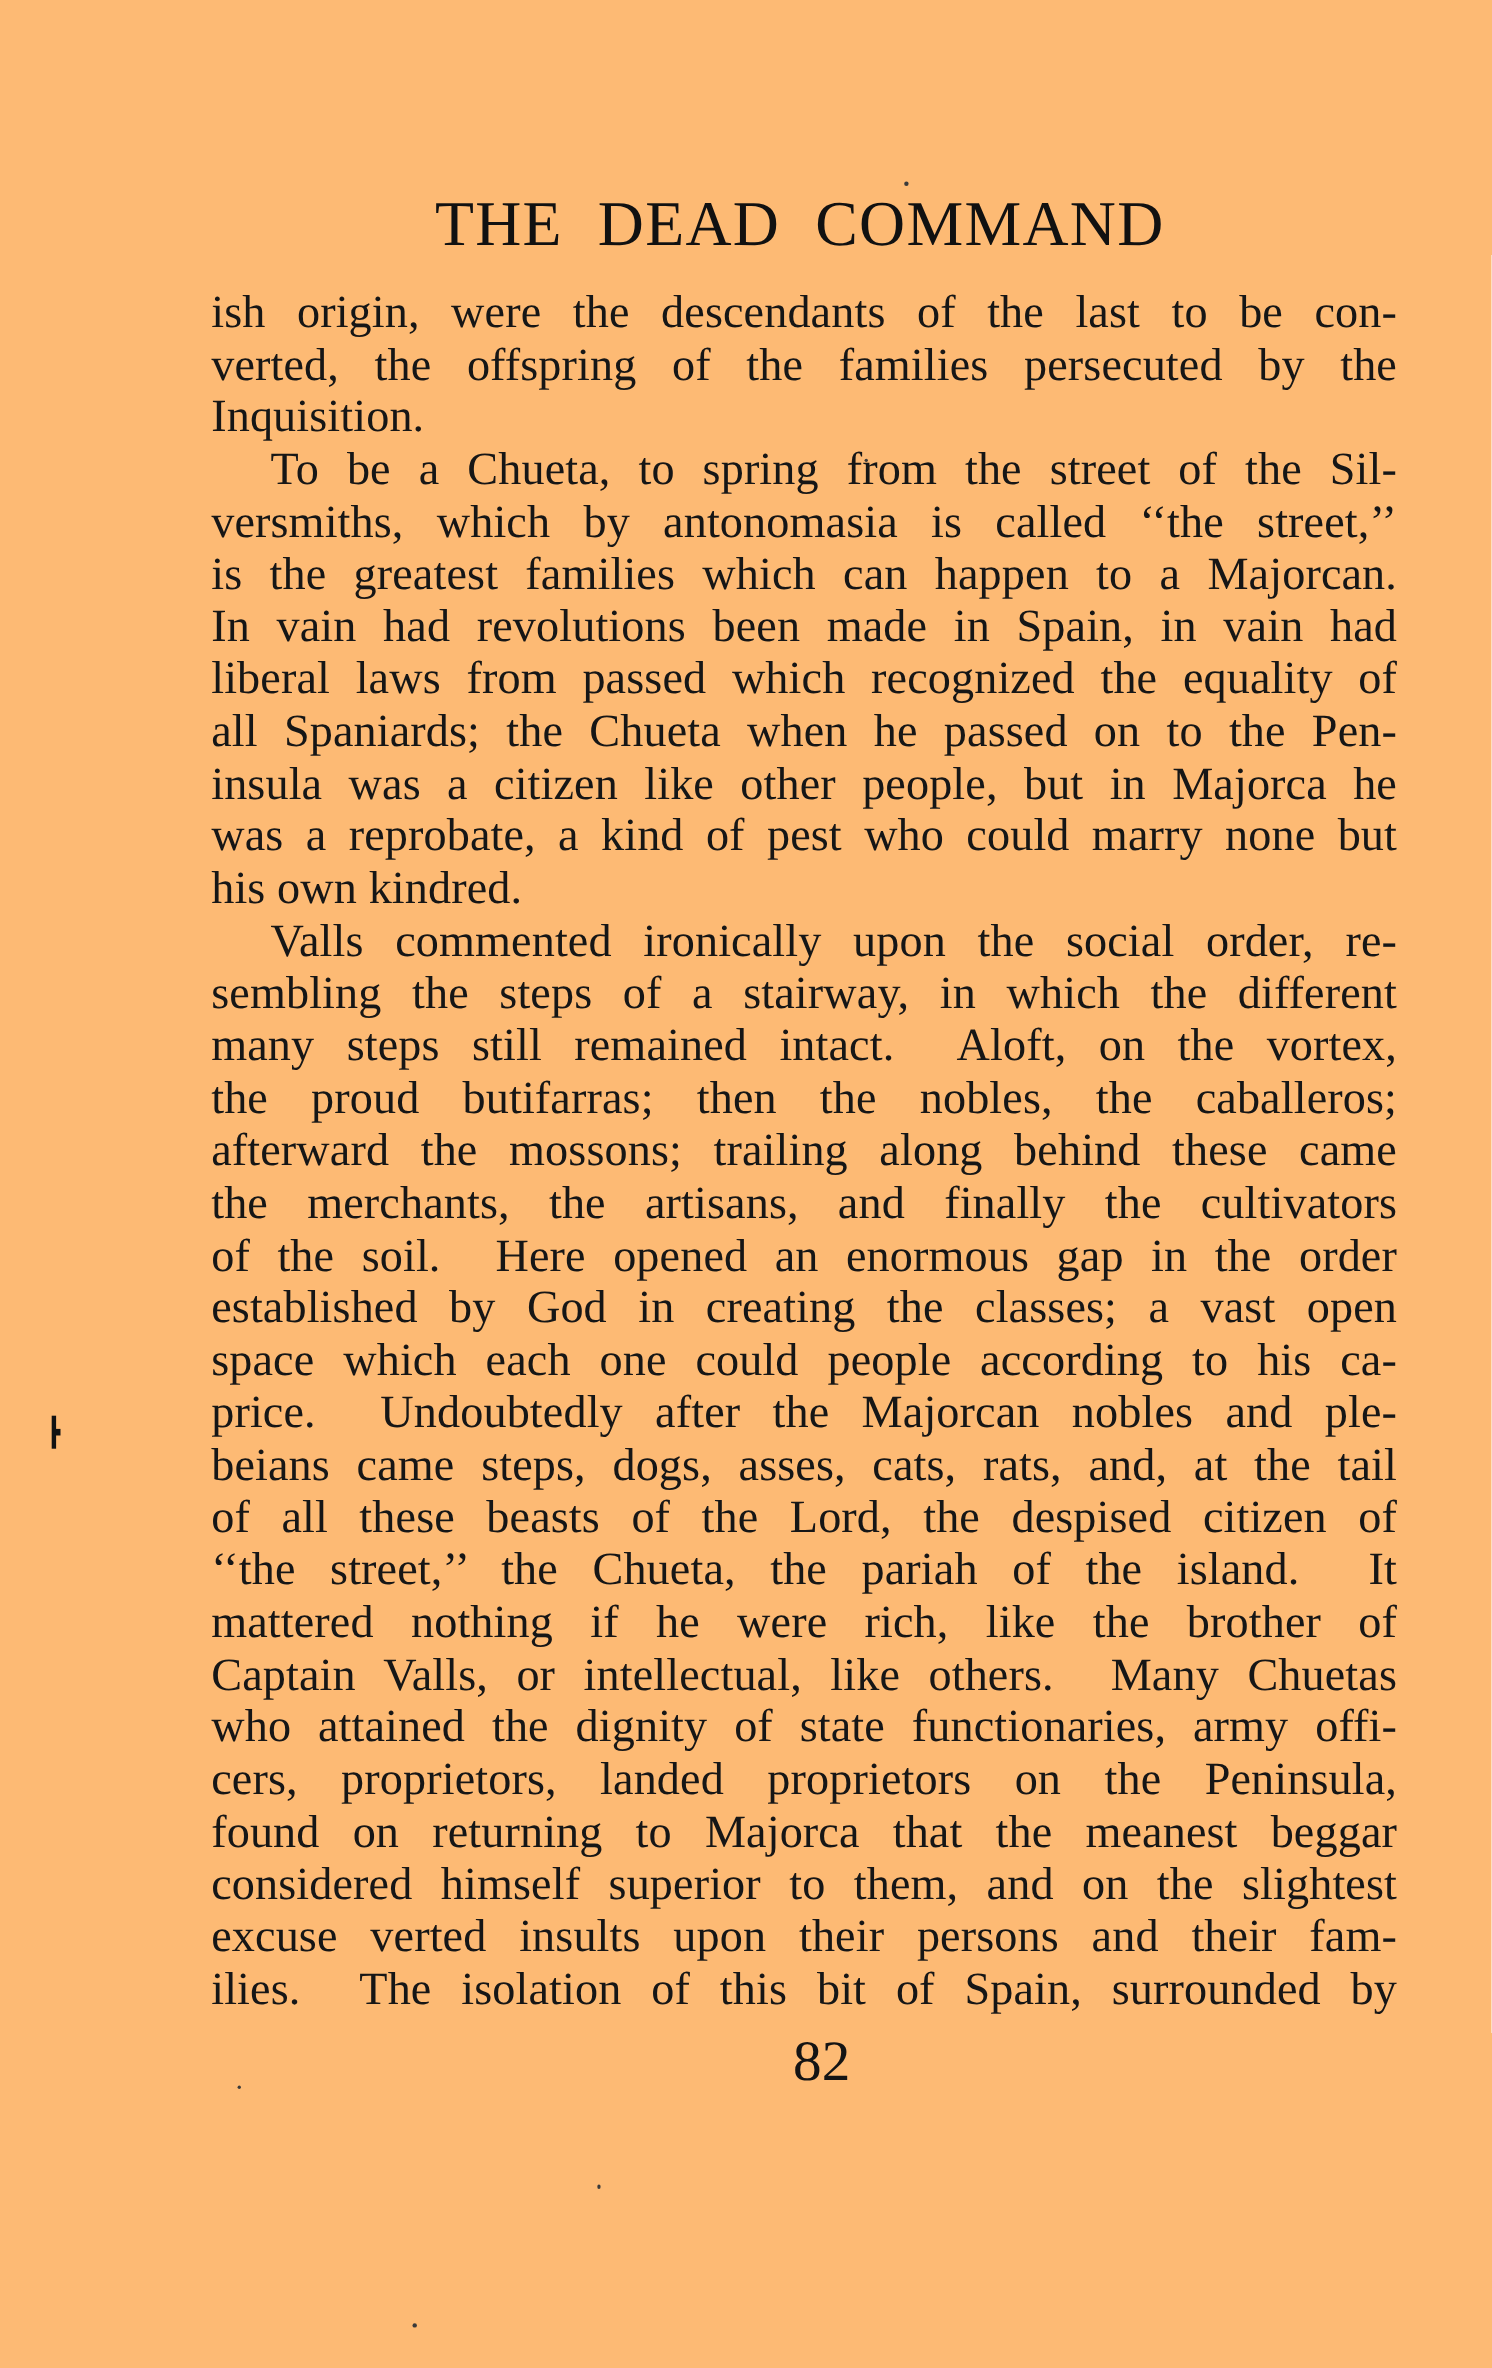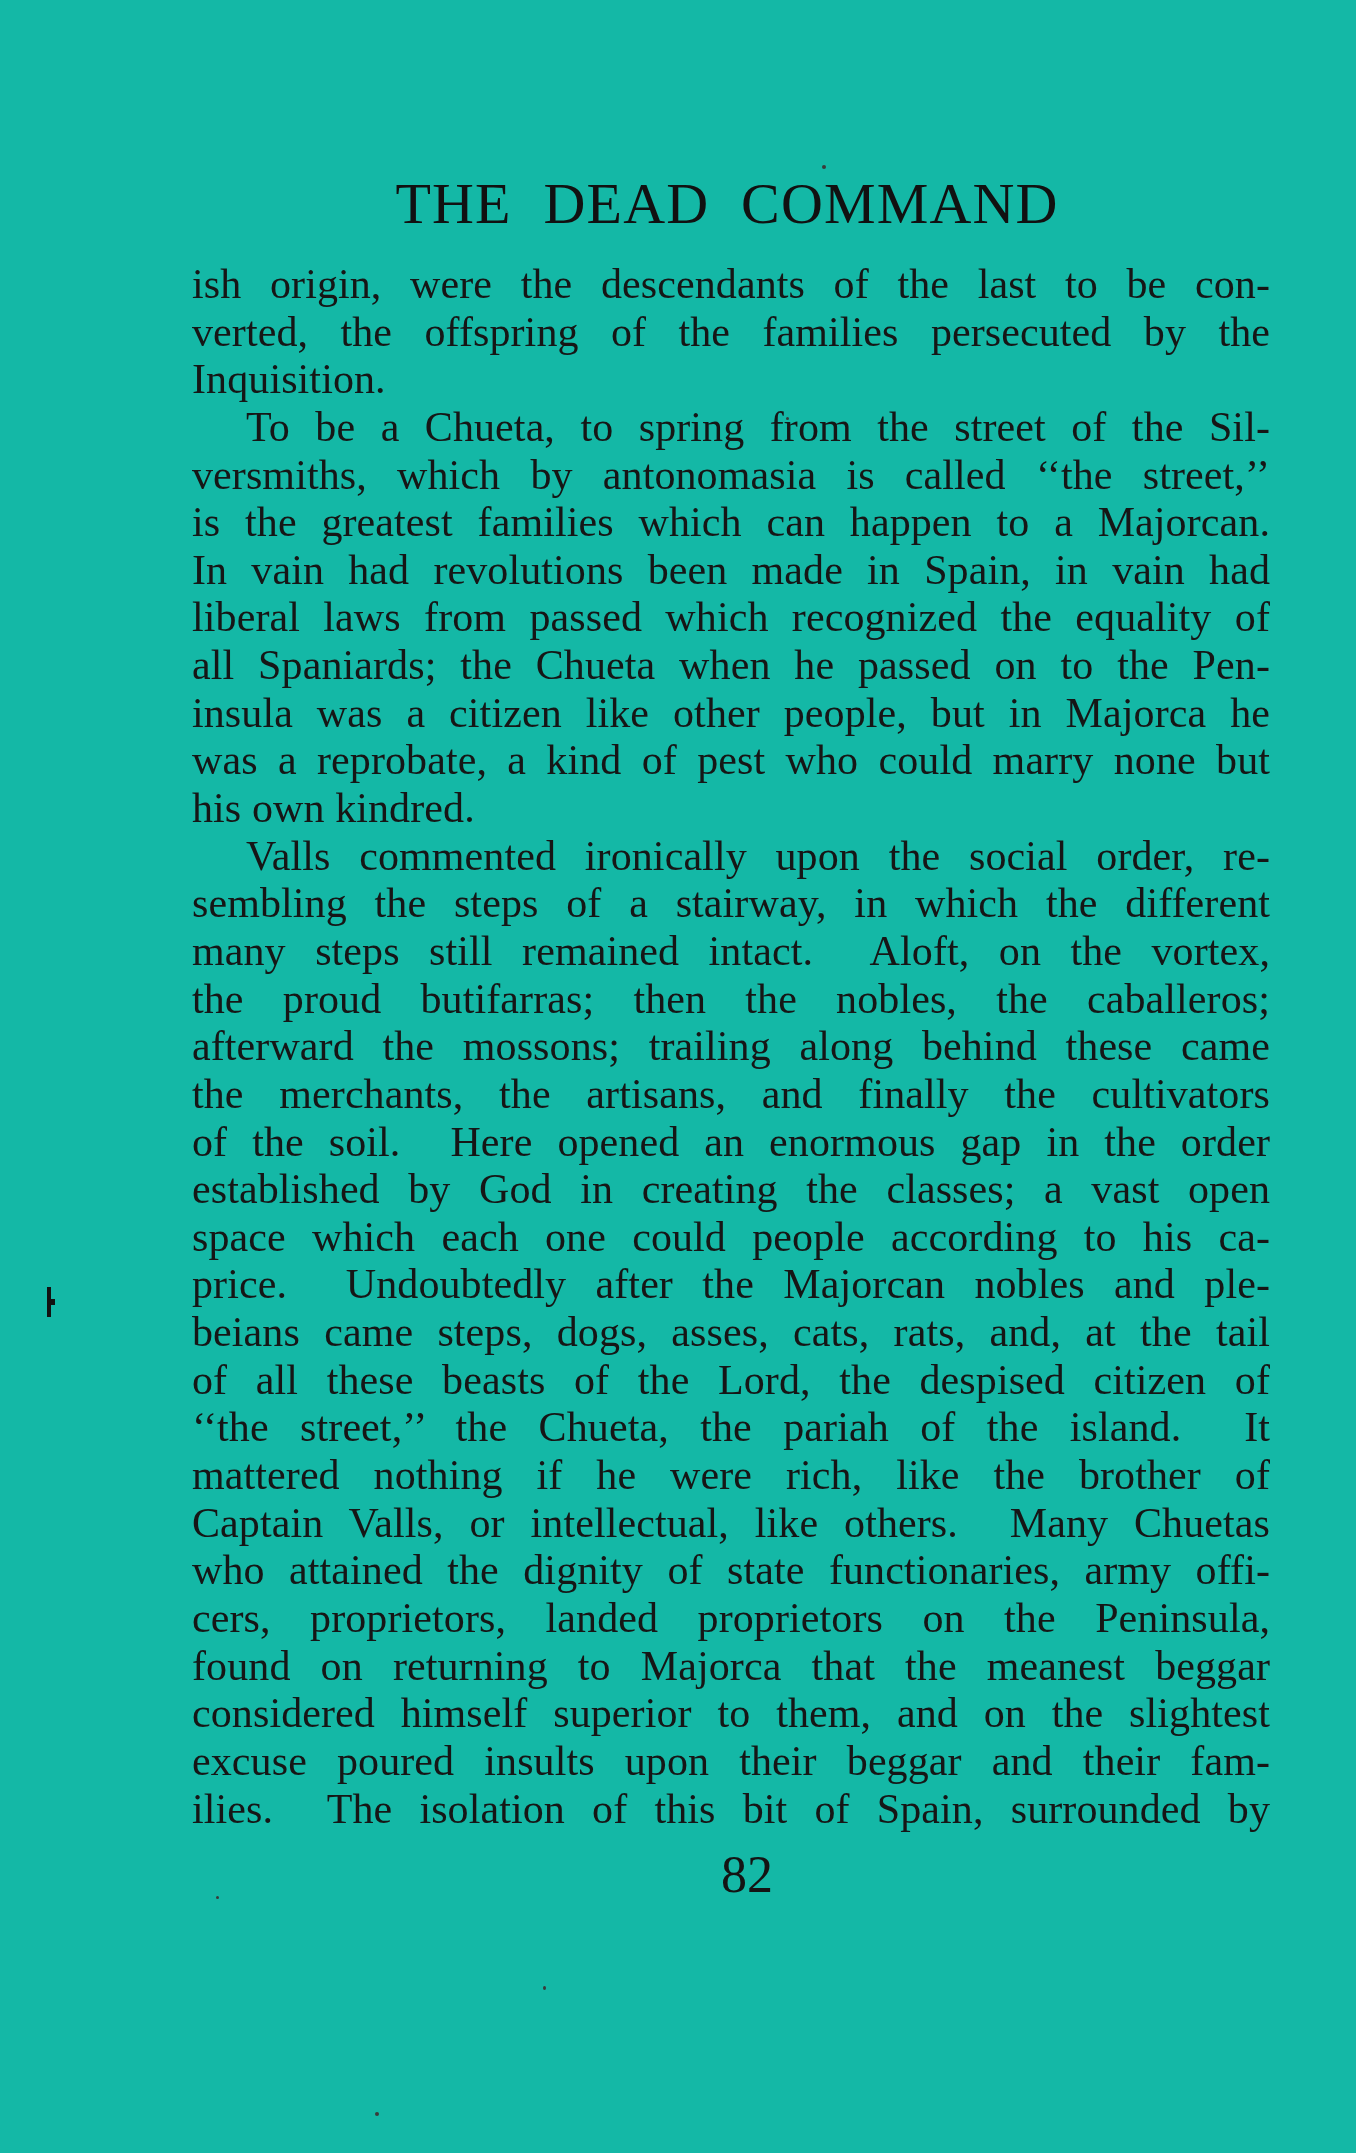--- a/index.html
+++ b/index.html
@@ -4,21 +4,21 @@
 <style>
   html, body {
     margin: 0;
     padding: 0;
     background: #ffffff;
   }
   .page {
     position: relative;
     width: 1356px;
     height: 2153px;
-    background: #14b8a6;
+    background: #fdba74;
     overflow: hidden;
     font-family: "Liberation Serif", "DejaVu Serif", serif;
     color: #161616;
   }
   .title {
     position: absolute;
     top: 170px;
     left: 727px;
     transform: translateX(-50%);
     margin: 0;
@@ -120,21 +120,21 @@
       <div class="line">price.&nbsp; Undoubtedly after the Majorcan nobles and ple-</div>
       <div class="line">beians came steps, dogs, asses, cats, rats, and, at the tail</div>
       <div class="line">of all these beasts of the Lord, the despised citizen of</div>
       <div class="line">‘‘the street,’’ the Chueta, the pariah of the island.&nbsp; It</div>
       <div class="line">mattered nothing if he were rich, like the brother of</div>
       <div class="line">Captain Valls, or intellectual, like others.&nbsp; Many Chuetas</div>
       <div class="line">who attained the dignity of state functionaries, army offi-</div>
       <div class="line">cers, proprietors, landed proprietors on the Peninsula,</div>
       <div class="line">found on returning to Majorca that the meanest beggar</div>
       <div class="line">considered himself superior to them, and on the slightest</div>
-      <div class="line">excuse poured insults upon their beggar and their fam-</div>
+      <div class="line">excuse verted insults upon their persons and their fam-</div>
       <div class="line">ilies.&nbsp; The isolation of this bit of Spain, surrounded by</div>
     </div>
 
   <div class="page-number">82</div>
 
   <span class="margin-tick"></span>
   <span class="speck s1"></span>
   <span class="speck s2"></span>
   <span class="speck s3"></span>
   <span class="speck s4"></span>

